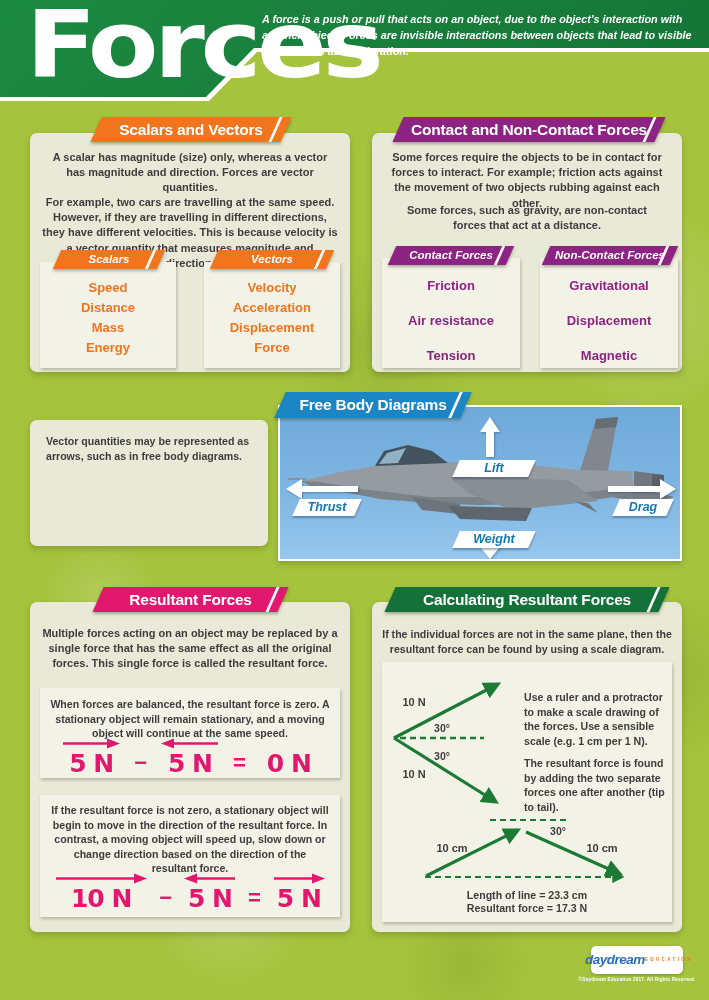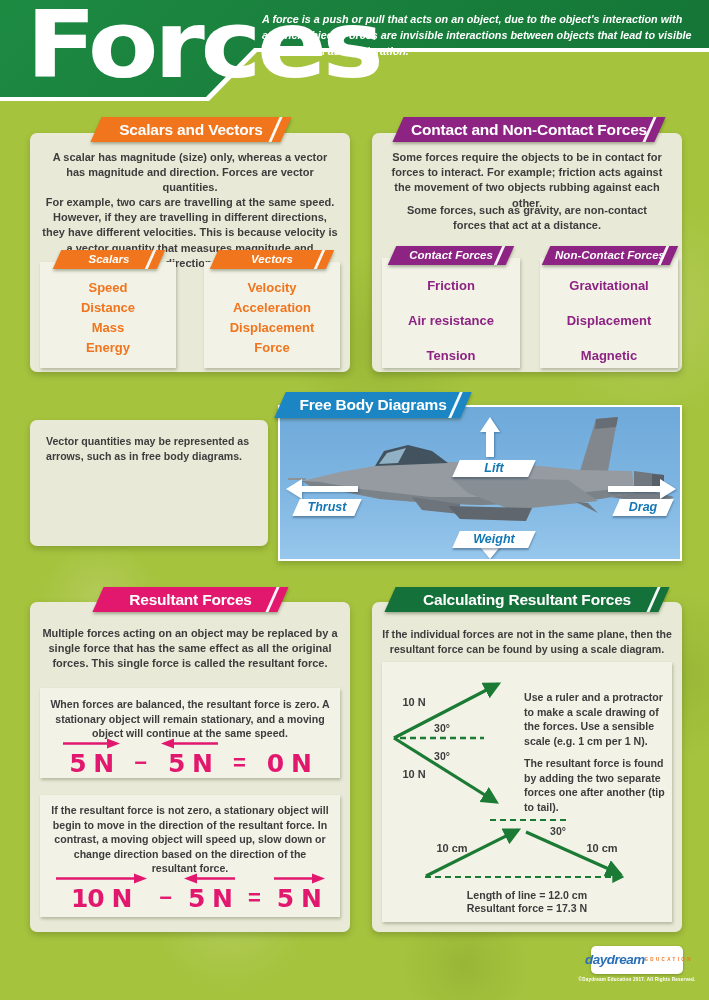--- a/index.html
+++ b/index.html
@@ -285,21 +285,21 @@
 
   <svg class="dgram" style="left:400px;top:810px" width="256" height="78" viewBox="0 0 256 78">
     <line x1="90" y1="10" x2="166" y2="10" stroke="#1b7a34" stroke-width="2.2" stroke-dasharray="6 4"></line>
     <line x1="26" y1="66" x2="118" y2="20" stroke="#1b7a34" stroke-width="3.2" marker-end="url(#ah)"></line>
     <line x1="126" y1="22" x2="220" y2="64" stroke="#1b7a34" stroke-width="3.2" marker-end="url(#ah)"></line>
     <line x1="25" y1="67" x2="222" y2="67" stroke="#1b7a34" stroke-width="2.2" stroke-dasharray="6 4" marker-end="url(#ah)"></line>
     <text x="158" y="25" font-size="10.5" text-anchor="middle">30°</text>
     <text x="52" y="42" font-size="11" text-anchor="middle">10 cm</text>
     <text x="202" y="42" font-size="11" text-anchor="middle">10 cm</text>
   </svg>
-  <p class="para" style="left:382px;top:889px;width:290px;font-size:10.6px;line-height:1.3">Length of line = 12.0 cm</p>
+  <p class="para" style="left:382px;top:889px;width:290px;font-size:10.6px;line-height:1.3">Length of line = 23.3 cm</p>
   <p class="para" style="left:382px;top:902px;width:290px;font-size:10.6px;line-height:1.3">Resultant force = 17.3 N</p>
 
   <div class="ribbon big" style="left:390px;top:587px;width:274px;height:25px">
     <span class="ribbon-bg c-green"></span>
     <span class="ribbon-label">Calculating Resultant Forces</span>
   </div>
 
   <div class="logo-box">
     <svg width="20" height="18" viewBox="0 0 20 18">
       <rect x="1" y="6" width="15" height="9" rx="2.5" fill="#e05a10" transform="rotate(-10 8 10)"></rect>

